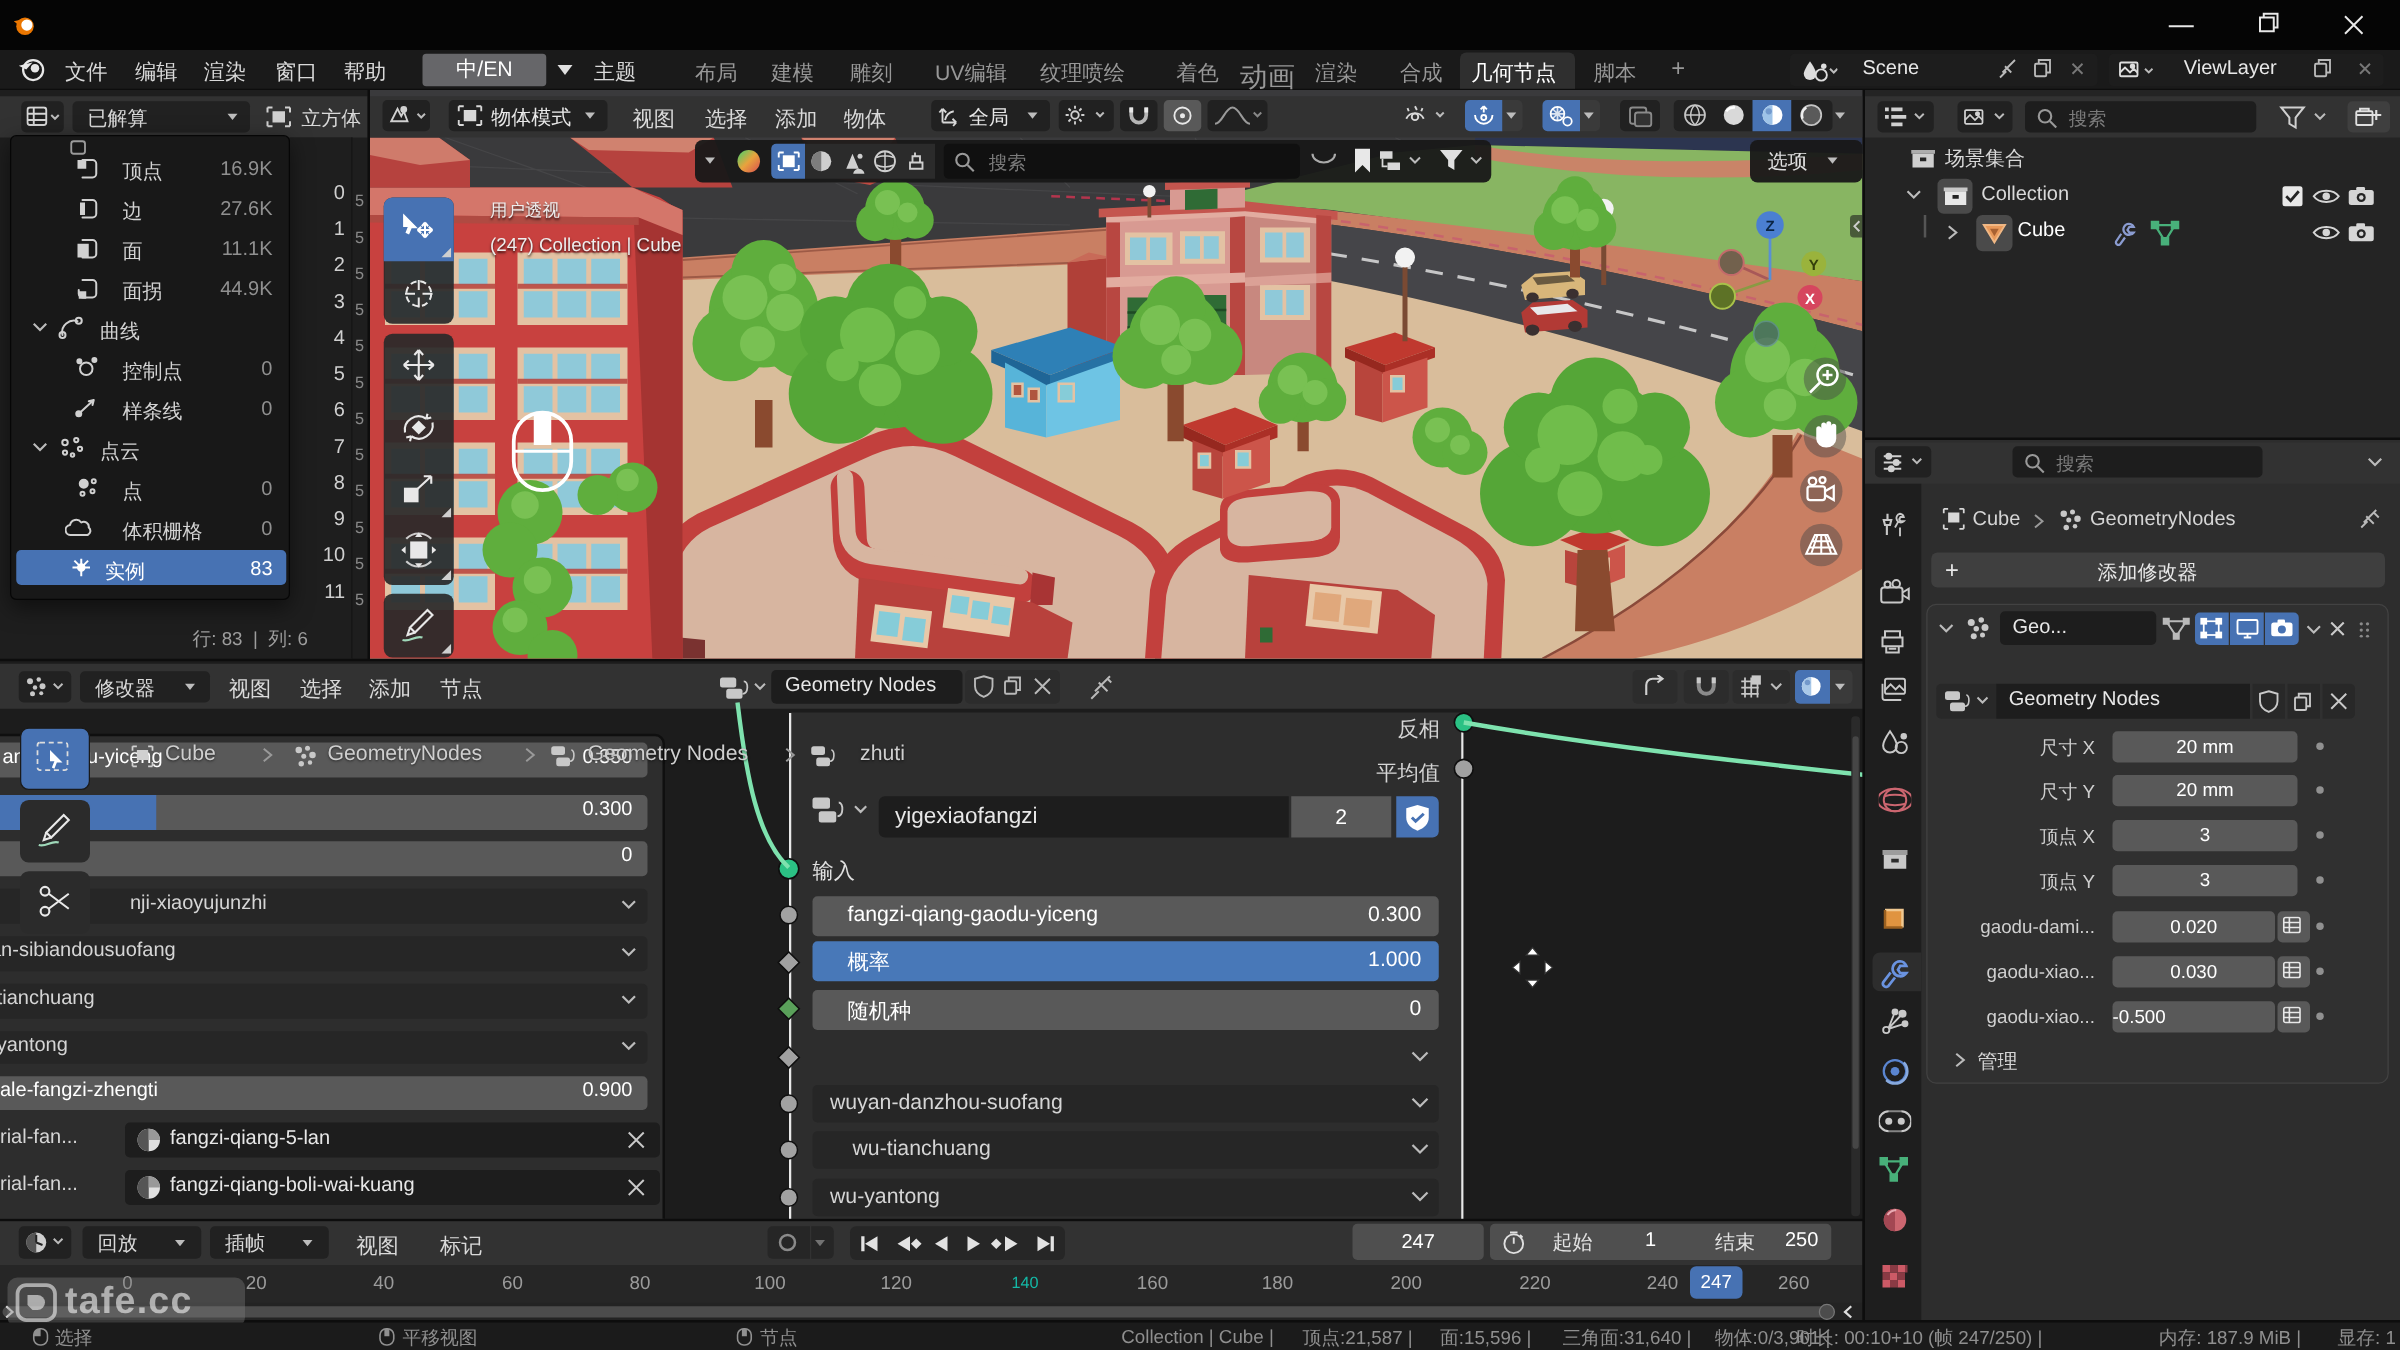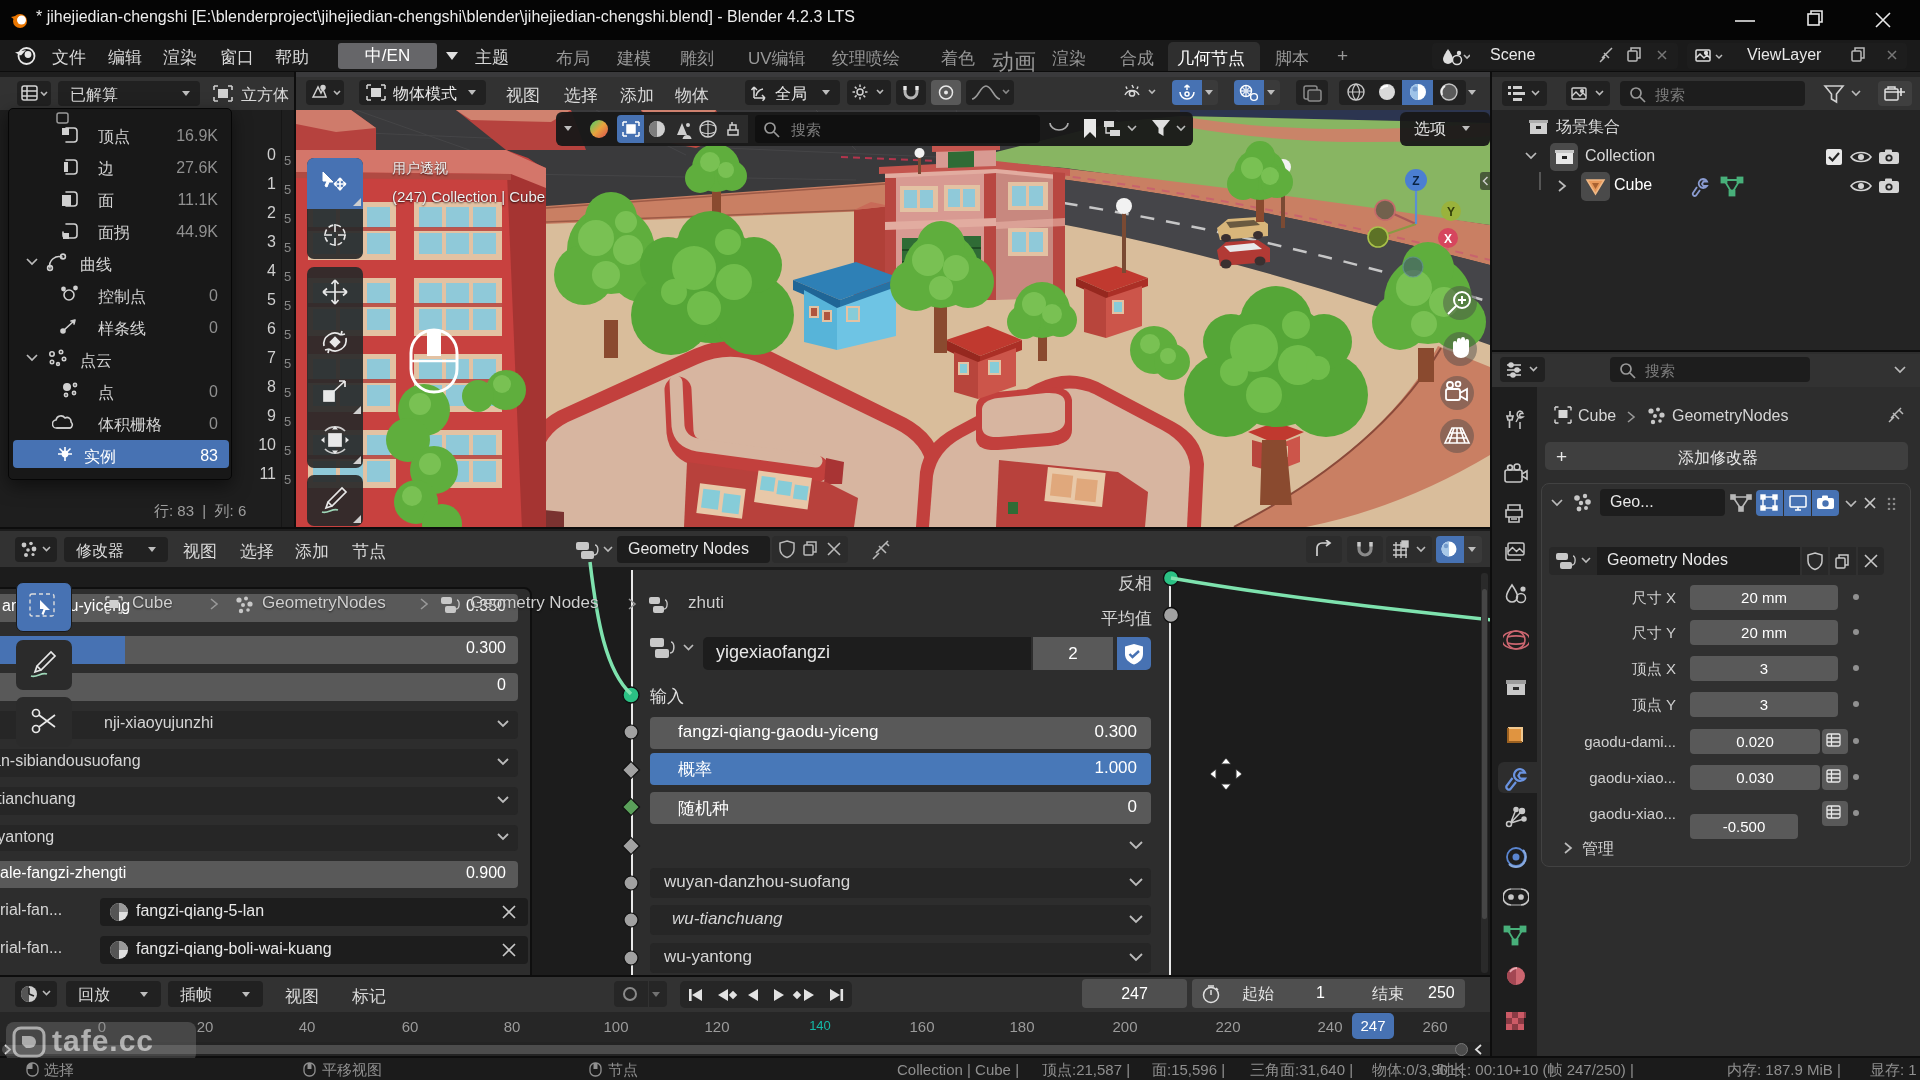--- a/index.html
+++ b/index.html
@@ -19,21 +19,20 @@
 </style></head>
 <body>
 <div id="stage">
 
 <div class="abs" style="left:0;top:0;width:1920px;height:40px;background:#050505;">
   <svg class="abs" style="left:9px;top:9px" width="22" height="22" viewBox="0 0 22 22">
     <circle cx="11" cy="12" r="7" fill="#ea7600"></circle>
         <circle cx="12.5" cy="11" r="4.5" fill="#fff"></circle>
     <path d="M2 8 L11 6 L6 11 Z" fill="#ea7600"></path>
   </svg>
-  <div class="abs" style="left:36px;top:8px;font-size:16px;color:#ececec;">* jihejiedian-chengshi [E:\blenderproject\jihejiedian-chengshi\blender\jihejiedian-chengshi.blend] - Blender 4.2.3 LTS</div>
   <svg class="abs" style="left:1730px;top:8px" width="180" height="24" viewBox="0 0 180 24">
     <g stroke="#e8e8e8" stroke-width="1.6" fill="none">
       <path d="M5 13 H25"></path>
       <rect x="78" y="6" width="11" height="11"></rect>
           <path d="M81 6 V3 H92 V14 H89"></path>
       <path d="M146 5 L160 19 M160 5 L146 19"></path>
     </g>
   </svg>
 </div>
 
@@ -1294,21 +1293,21 @@
   <div class="abs sld" style="left:198px;top:413px;width:130px;height:25px;font-size:15px;text-align:center;line-height:25px;">0.030</div>
   <div class="abs sld" style="left:330px;top:413px;width:26px;height:25px;"></div>
   <svg class="abs" style="left:334px;top:417px" width="18" height="17" viewBox="0 0 18 17">
         <g fill="none" stroke="#e8e8e8" stroke-width="1.3">
           <rect x="1" y="1" width="13" height="12" rx="1.5"></rect>
           <path d="M1 5 H14 M1 9 H14 M5.5 1 V13"></path>
         </g>
       </svg>
   <div class="abs" style="left:361px;top:422px;width:6px;height:6px;border-radius:3px;background:#909090;"></div>
   <div class="abs" style="left:60px;top:453px;width:124px;text-align:right;font-size:15px;color:#cfcfcf;">gaodu-xiao...</div>
-  <div class="abs sld" style="left:198px;top:449px;width:108px;height:25px;font-size:15px;text-align:center;line-height:25px;margin-top:13px;">-0.500</div>
+  <div class="abs sld" style="left:198px;top:449px;width:130px;height:25px;font-size:15px;line-height:25px;">-0.500</div>
   <div class="abs sld" style="left:330px;top:449px;width:26px;height:25px;"></div>
   <svg class="abs" style="left:334px;top:453px" width="18" height="17" viewBox="0 0 18 17">
         <g fill="none" stroke="#e8e8e8" stroke-width="1.3">
           <rect x="1" y="1" width="13" height="12" rx="1.5"></rect>
           <path d="M1 5 H14 M1 9 H14 M5.5 1 V13"></path>
         </g>
       </svg>
   <div class="abs" style="left:361px;top:458px;width:6px;height:6px;border-radius:3px;background:#909090;"></div>
   <svg class="abs" style="left:70px;top:489px" width="12" height="14" viewBox="0 0 12 14">
         <path d="M3 2 l6 5 -6 5" fill="none" stroke="#bbb" stroke-width="1.7"></path>
@@ -1560,21 +1559,21 @@
   <svg class="abs" style="left:1128px;top:311px" width="16" height="13" viewBox="0 0 16 13">
         <path d="M2 2 l6 6 6-6" fill="none" stroke="#bbb" stroke-width="1.8"></path>
       </svg>
   <div class="abs" style="left:650px;top:339px;width:501px;height:30px;background:#262626;border-radius:4px;color:#d5d5d5;font-size:17px;">
         <span style="position:absolute;left:14px;top:4px;">wuyan-danzhou-suofang</span>
       </div>
   <svg class="abs" style="left:1128px;top:348px" width="16" height="13" viewBox="0 0 16 13">
         <path d="M2 2 l6 6 6-6" fill="none" stroke="#bbb" stroke-width="1.8"></path>
       </svg>
   <div class="abs" style="left:650px;top:376px;width:501px;height:30px;background:#262626;border-radius:4px;color:#d5d5d5;font-size:17px;">
-        <span style="position:absolute;left:22px;top:4px;font-style:italic;">wu-tianchuang</span>
+        <span style="position:absolute;left:32px;top:4px;">wu-tianchuang</span>
       </div>
   <svg class="abs" style="left:1128px;top:385px" width="16" height="13" viewBox="0 0 16 13">
         <path d="M2 2 l6 6 6-6" fill="none" stroke="#bbb" stroke-width="1.8"></path>
       </svg>
   <div class="abs" style="left:650px;top:414px;width:501px;height:30px;background:#262626;border-radius:4px;color:#d5d5d5;font-size:17px;">
         <span style="position:absolute;left:14px;top:4px;">wu-yantong</span>
       </div>
   <svg class="abs" style="left:1128px;top:423px" width="16" height="13" viewBox="0 0 16 13">
         <path d="M2 2 l6 6 6-6" fill="none" stroke="#bbb" stroke-width="1.8"></path>
       </svg>

